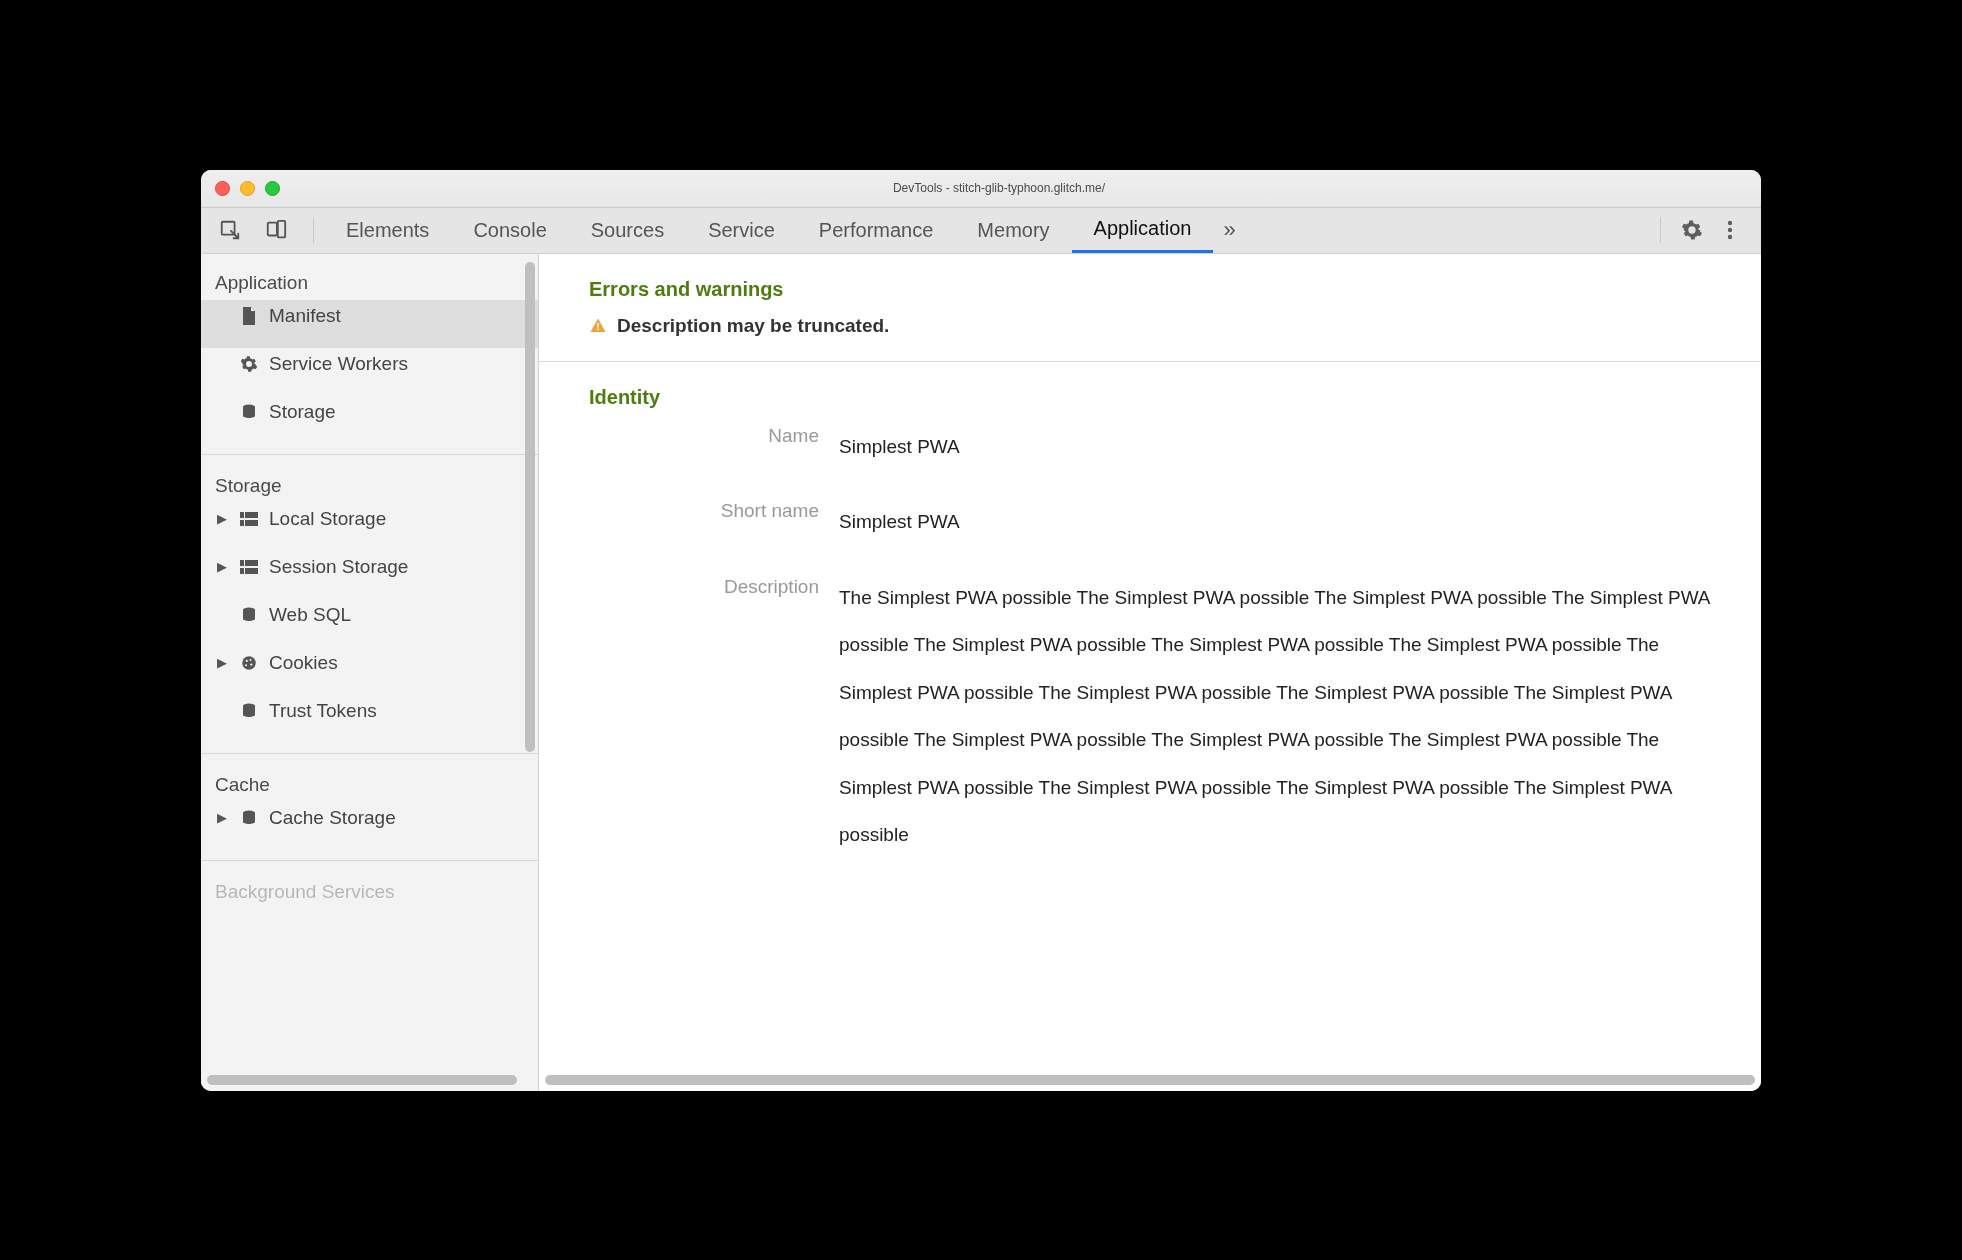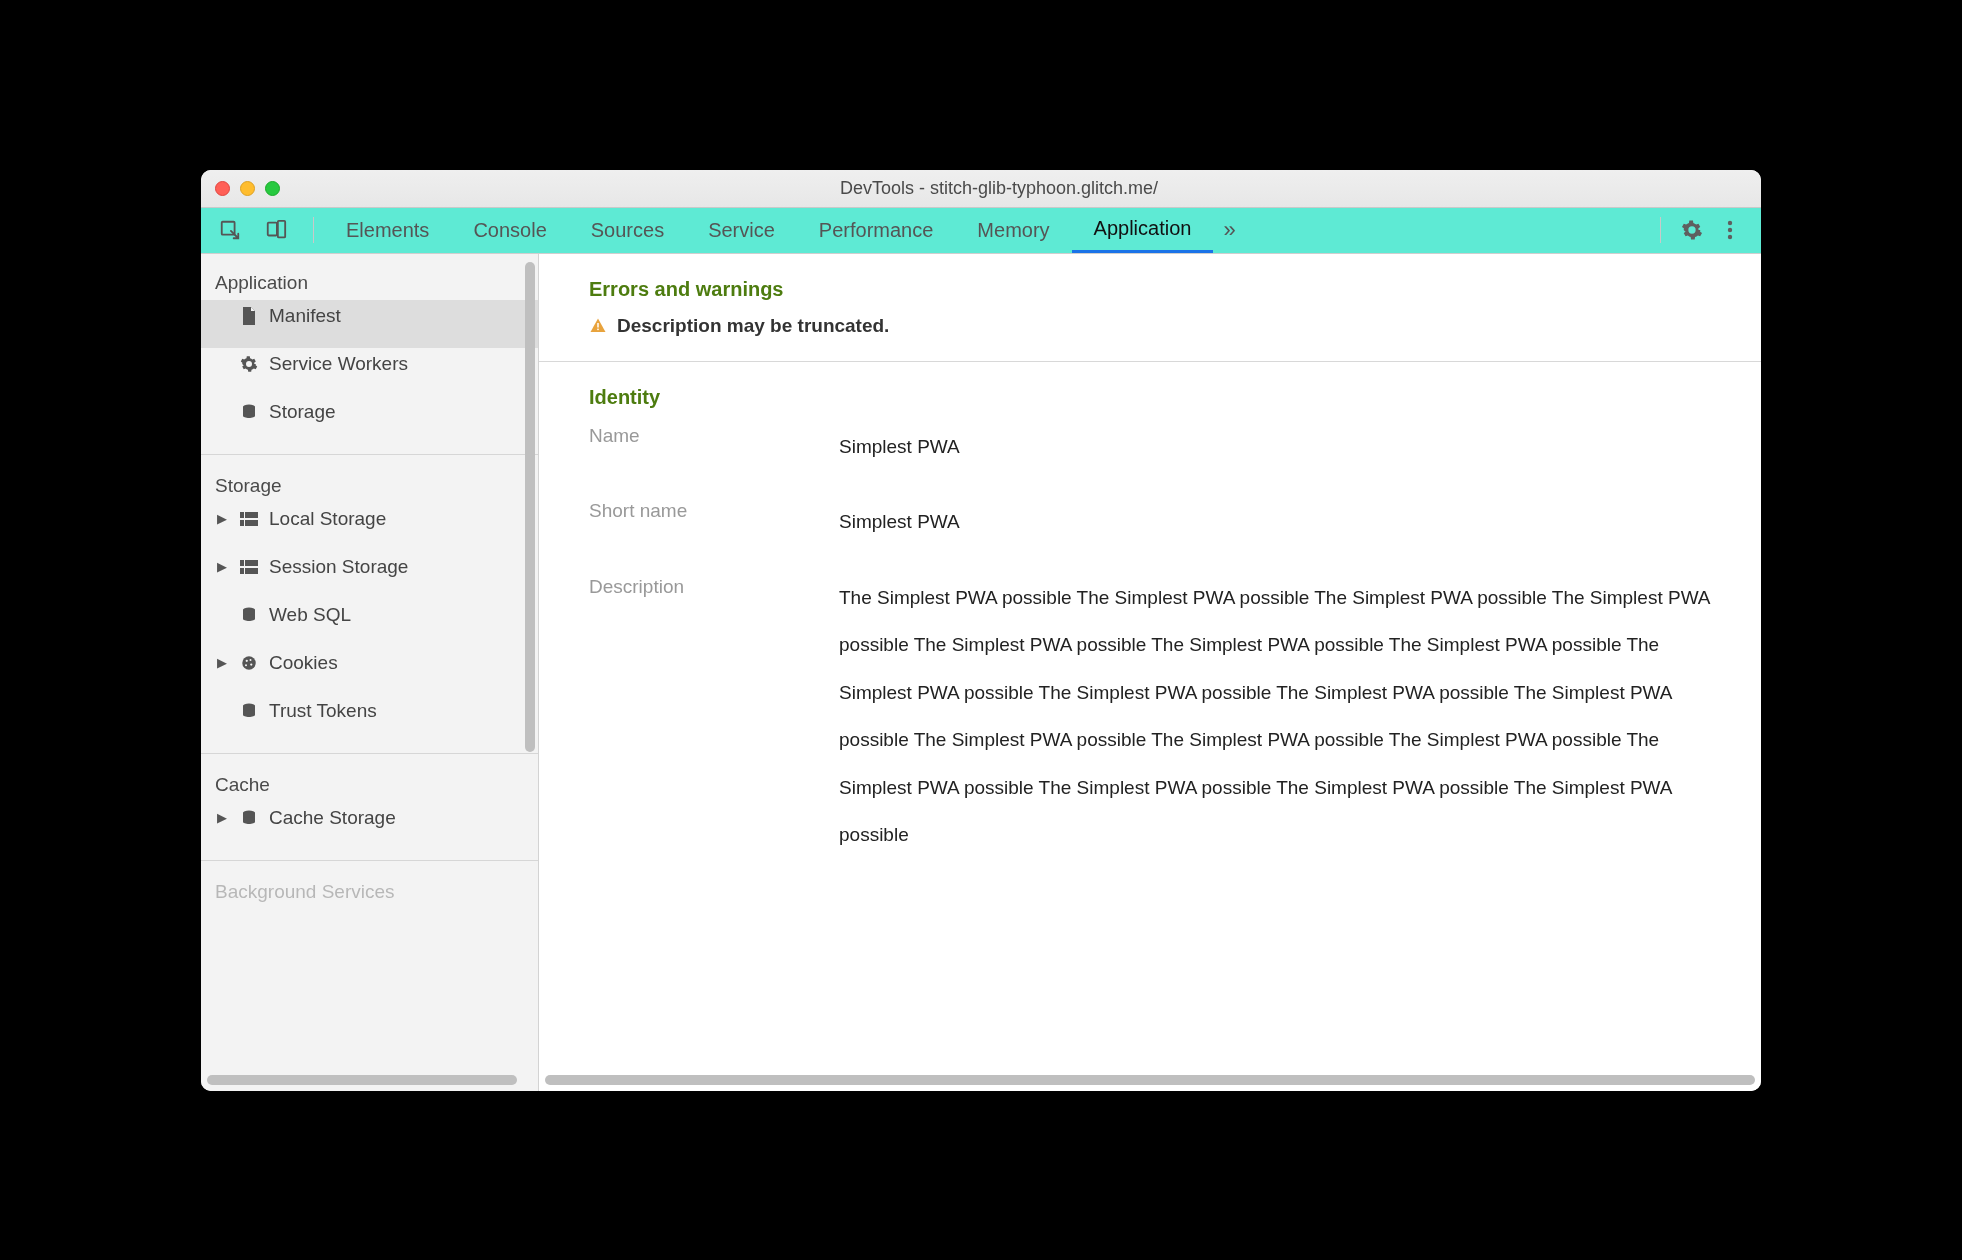--- a/index.html
+++ b/index.html
@@ -33,26 +33,26 @@
     align-items: center;
     position: relative;
   }
   .traffic-lights { display: flex; gap: 10px; padding-left: 14px; }
   .tl { width: 15px; height: 15px; border-radius: 50%; }
   .tl.red { background:#ff5f56; border:1px solid #e0443e; }
   .tl.yellow { background:#ffbd2e; border:1px solid #dea123; }
   .tl.green { background:#27c93f; border:1px solid #1aab29; }
   .win-title {
     position:absolute; left:0; right:0; text-align:center;
-    font-size: 18px; color:#4a4a4a; pointer-events:none;padding-left:36px;
+    font-size: 12px; color:#4a4a4a; pointer-events:none;padding-left:36px;
   }
   
   .toolbar {
     height: 46px;
-    background:#5eead4;
+    background:#e5e5e5;
     border-bottom:1px solid #cfcfcf;
     display:flex;
     align-items:center;
     padding: 0 8px;
     gap: 0;
   }
   .tb-left { display:flex; align-items:center; gap:12px; padding:0 10px 0 4px;}
   .tb-divider { width:1px; height:26px; background:#c9c9c9; margin:0 10px;}
   .tabs { display:flex; align-items:stretch; height:100%; }
   .tab {
@@ -92,21 +92,21 @@
   .sb-item .ic { width:20px; height:20px; display:flex; align-items:center; justify-content:center; color:#555; }
   .sb-divider { height:1px; background:#d6d6d6; margin:10px 0; }
   
   .main { flex:1; overflow:auto; background:#fff; position:relative; }
   .main-inner { padding: 24px 50px 40px 50px; }
   .section-title { font-size:20px; font-weight:600; color:#4d7c0f; margin-bottom:14px; }
   .warn-row { display:flex; align-items:center; gap:10px; font-size:19px; color:#333;font-weight:bold; }
   .warn-icon { color:#e8a33d; }
   .hr { height:1px; background:#d8d8d8; margin: 24px -50px; }
   .id-table { display:grid; grid-template-columns: 230px 1fr; row-gap: 28px; column-gap: 20px; align-items:start; }
-  .id-label { color:#999; font-size:19px; padding-top:2px; }
+  .id-label { text-align:right; color:#999; font-size:19px; padding-top:2px; }
   .id-value { font-size:19px; color:#222; line-height: 2.5; overflow:hidden; }
   
   .v-scroll {
     position:absolute; right:3px; top:8px; width:10px; height:490px;
     background:#bfbfbf; border-radius:5px; pointer-events:none;
   }
   .h-scroll-left {
     position:absolute; left:6px; bottom:6px; height:10px; width:310px;
     background:#bfbfbf; border-radius:5px;
   }

